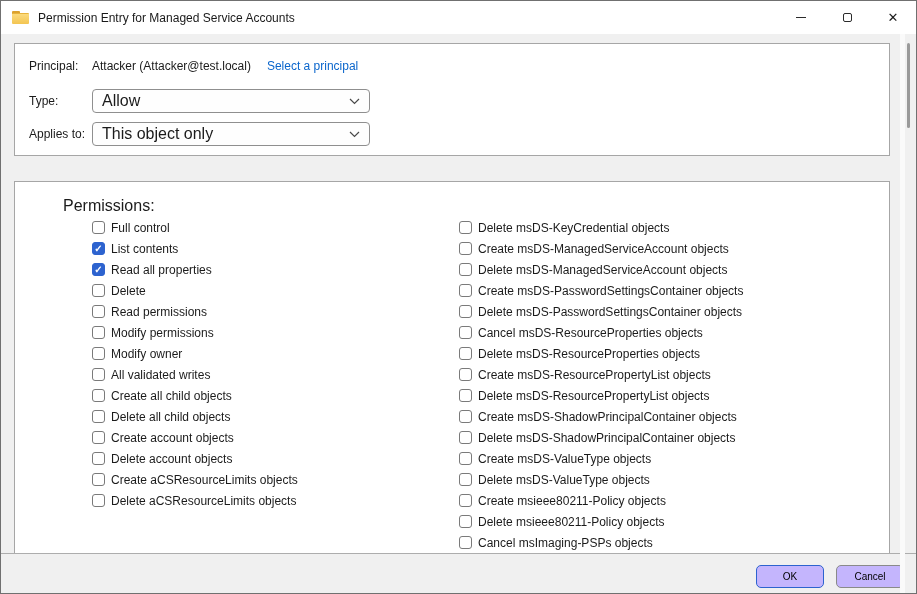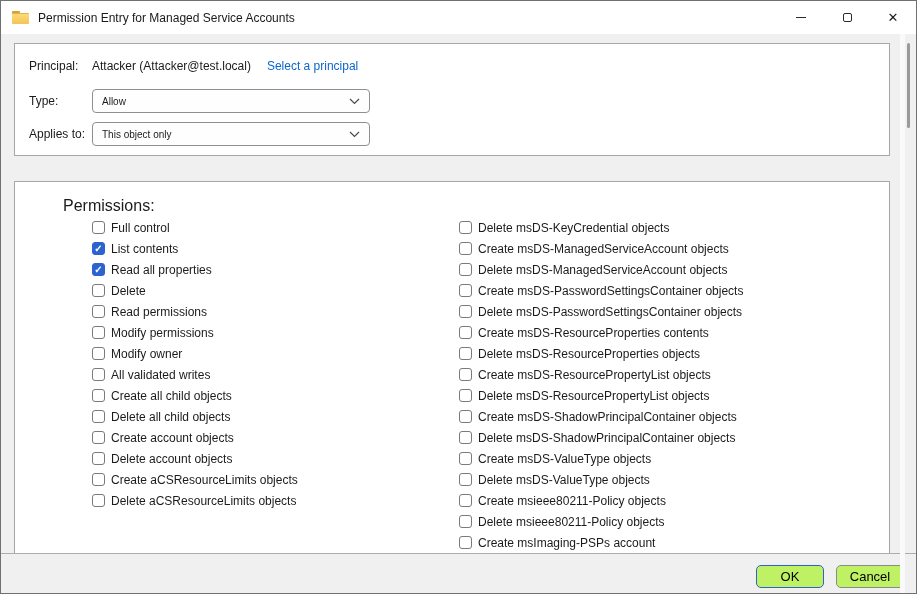--- a/index.html
+++ b/index.html
@@ -30,39 +30,39 @@
   .panel{position:absolute;left:13px;width:876px;background:#ffffff;border:1px solid var(--panel-border);}
   .panel-header{top:42px;height:113px;}
   .panel-perms{top:180px;height:372px;border-bottom:none;}
 
   .hrow{position:absolute;left:14px;right:14px;display:flex;align-items:center;}
   .hlabel{width:63px;font-size:12px;flex:none;}
   .hvalue{font-size:12px;}
   .hlink{font-size:12px;color:var(--link);margin-left:16px;cursor:pointer;}
 
   .selectbox{position:absolute;width:278px;height:24px;border:1px solid var(--ctl-border);border-radius:4px;
-    background:#fefefe;display:flex;align-items:center;padding:0 9px;font-size:10px;cursor:default;}
+    background:#fefefe;display:flex;align-items:center;padding:0 9px;font-size:16px;cursor:default;}
   .selectbox .chev{margin-left:auto;display:flex;align-items:center;}
 
   .perms-label{position:absolute;left:0;top:15px;font-size:16px;margin-left:48px;}
 
   .col{position:absolute;top:35px;display:flex;flex-direction:column;}
   .col-left{left:77px;}
   .col-right{left:444px;}
   .prow{display:flex;align-items:center;height:21px;cursor:default;}
   .cbox{width:13px;height:13px;border:1px solid #7a7a7a;border-radius:3px;background:#fff;flex:none;
     display:flex;align-items:center;justify-content:center;}
   .cbox.checked{background:var(--accent);border-color:var(--accent);}
   .cbox.checked::after{content:"\2713";color:#fff;font-size:10px;font-weight:bold;line-height:1;}
   .plabel{font-size:12px;margin-left:6px;white-space:nowrap;}
 
   
   .separator{position:absolute;left:0;right:0;top:552px;height:1px;background:#adadad;}
-  .footer-btn{position:absolute;top:564px;width:68px;height:23px;border-radius:5px;background:#bef264;
-    font-size:13px;font-family:"Liberation Sans",sans-serif;display:flex;align-items:center;justify-content:center;cursor:default;}
+  .footer-btn{position:absolute;top:564px;width:68px;height:23px;border-radius:5px;background:#c4b5fd;
+    font-size:10px;font-family:"Liberation Sans",sans-serif;display:flex;align-items:center;justify-content:center;cursor:default;}
   .btn-ok{left:755px;border:1px solid var(--accent);}
   .btn-cancel{left:835px;border:1px solid #8a8a8a;}
 
   
   .scroll-track{position:absolute;left:899px;top:33px;bottom:0;width:5px;background:#fafafa;}
   .scroll-thumb{position:absolute;left:906px;top:42px;width:3px;height:85px;background:#9a9a9a;border-radius:2px;}
 </style>
 </head>
 <body>
 
@@ -215,21 +215,21 @@
       <span class="plabel">Create msDS-PasswordSettingsContainer objects</span>
     </div>
 
     <div class="prow">
       <span class="cbox"></span>
       <span class="plabel">Delete msDS-PasswordSettingsContainer objects</span>
     </div>
 
     <div class="prow">
       <span class="cbox"></span>
-      <span class="plabel">Create msDS-ResourceProperties contents</span>
+      <span class="plabel">Cancel msDS-ResourceProperties objects</span>
     </div>
 
     <div class="prow">
       <span class="cbox"></span>
       <span class="plabel">Delete msDS-ResourceProperties objects</span>
     </div>
 
     <div class="prow">
       <span class="cbox"></span>
       <span class="plabel">Create msDS-ResourcePropertyList objects</span>
@@ -265,21 +265,21 @@
       <span class="plabel">Create msieee80211-Policy objects</span>
     </div>
 
     <div class="prow">
       <span class="cbox"></span>
       <span class="plabel">Delete msieee80211-Policy objects</span>
     </div>
 
     <div class="prow">
       <span class="cbox"></span>
-      <span class="plabel">Create msImaging-PSPs account</span>
+      <span class="plabel">Cancel msImaging-PSPs objects</span>
     </div>
   </div>
   </div>
 
   <div class="separator"></div>
   <button class="footer-btn btn-ok">OK</button>
   <button class="footer-btn btn-cancel">Cancel</button>
 
   <div class="scroll-track"></div>
   <div class="scroll-thumb"></div>

